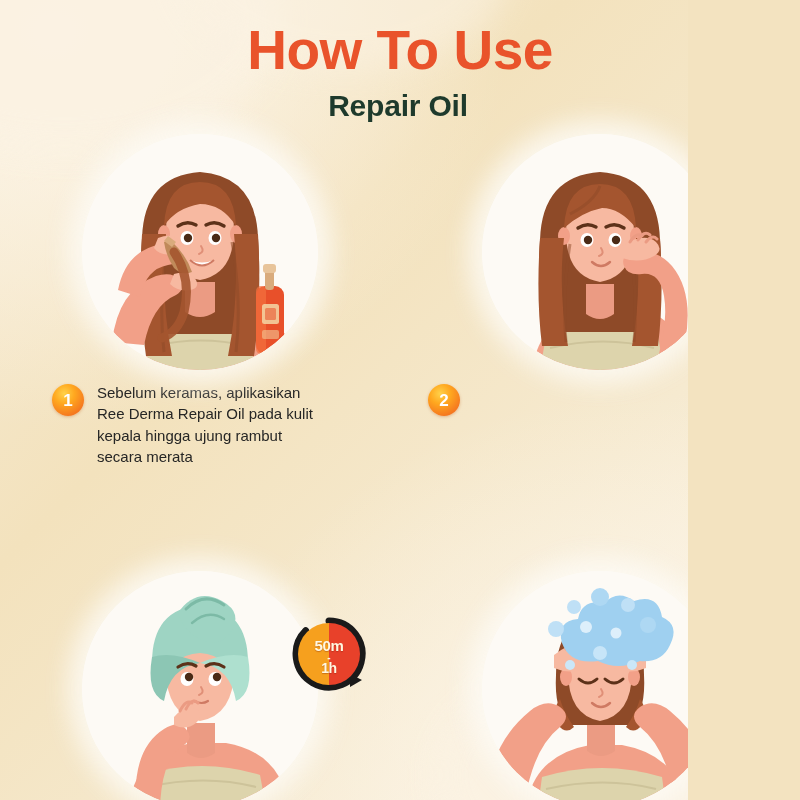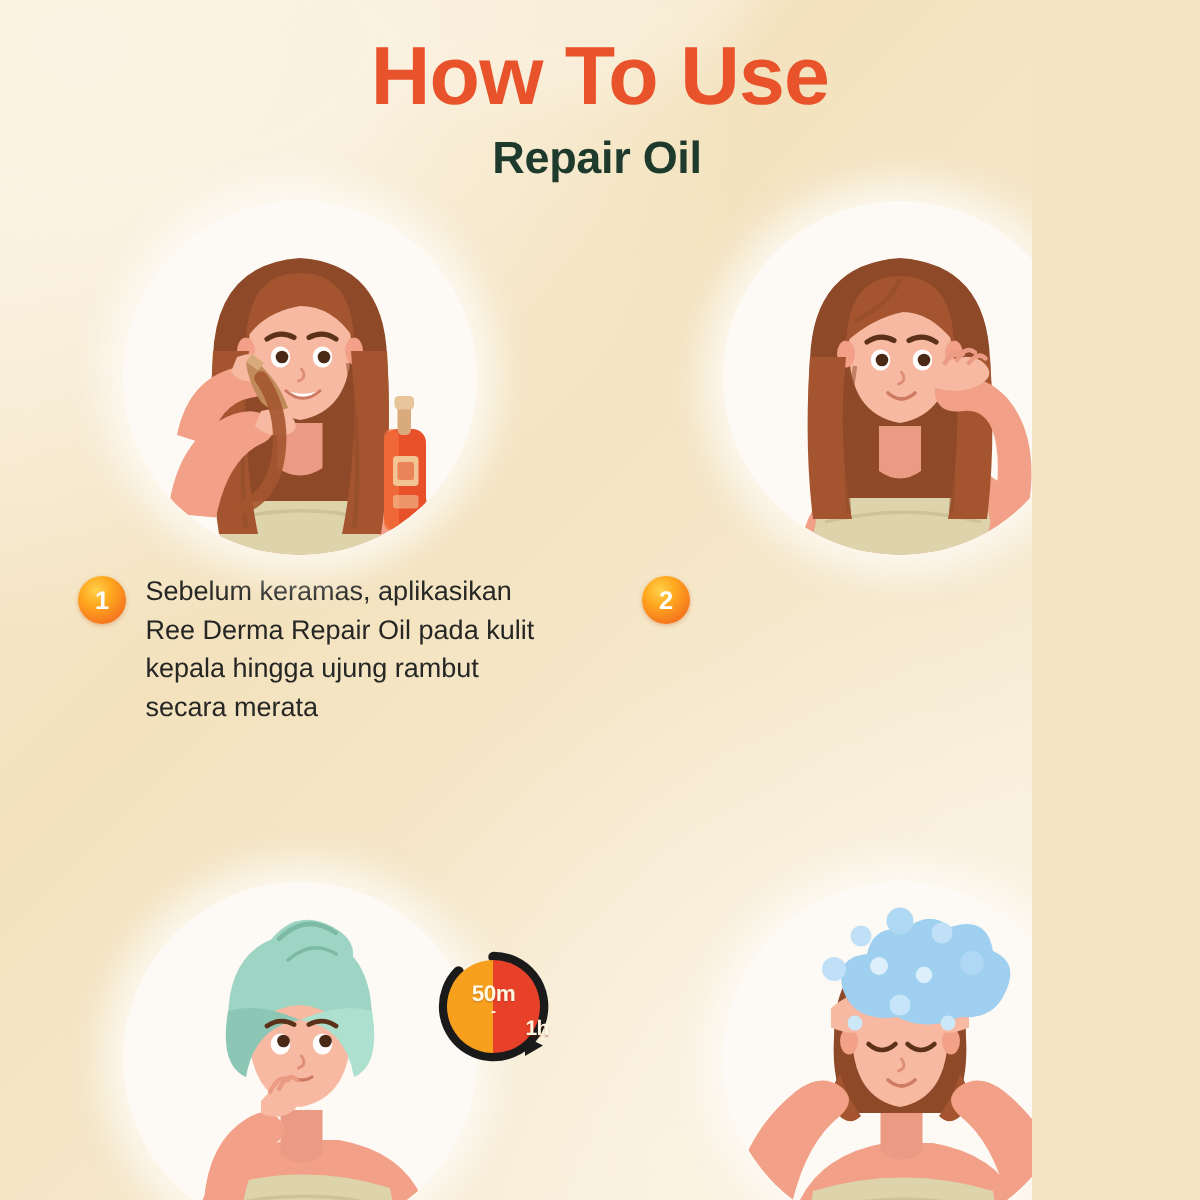--- a/index.html
+++ b/index.html
@@ -52,38 +52,38 @@
   .cell.right .caption{padding-left:28px;padding-right:14px;}
   .badge{
     flex:0 0 auto;width:32px;height:32px;border-radius:50%;
     background:radial-gradient(circle at 38% 30%, #ffd24a 0%, #ffa81f 34%, #f4741f 78%, #e85f19 100%);
     box-shadow:0 1px 3px rgba(190,90,20,.35);
     color:#fff;font-size:17px;font-weight:700;
     display:flex;align-items:center;justify-content:center;
     line-height:1;margin-top:2px;
   }
   .steptext{
-    font-size:18px;line-height:1.42;color:#262625;font-weight:400;
+    font-size:15px;line-height:1.42;color:#262625;font-weight:400;
     max-width:305px;white-space:pre-line;
   }
 
   
   .timer{position:absolute;right:34px;top:52px;width:74px;height:74px;z-index:6;}
   .timer .face{
     position:absolute;inset:6px;border-radius:50%;
     background:linear-gradient(90deg,#f6a01e 0%,#f6a01e 50%,#e8412a 50%,#e8412a 100%);
   }
   .timer .ring{position:absolute;inset:0;}
   .timer .t1,.timer .t2{
     position:absolute;left:0;right:0;text-align:center;color:#fff8e2;
     font-weight:700;letter-spacing:-.3px;text-shadow:0 1px 1px rgba(120,30,10,.35);
   }
   .timer .t1{top:20px;font-size:15px;}
   .timer .dash{position:absolute;left:0;right:0;top:35px;text-align:center;color:#fff8e2;font-size:10px;font-weight:700;}
-  .timer .t2{top:43px;font-size:14px;text-align:right;}
+  .timer .t2{top:43px;font-size:14px;}
 
   svg{display:block;}
 </style>
 </head>
 <body>
 
 <div id="poster">
 
   <div class="blob b1"></div>
   <div class="blob b3"></div>

